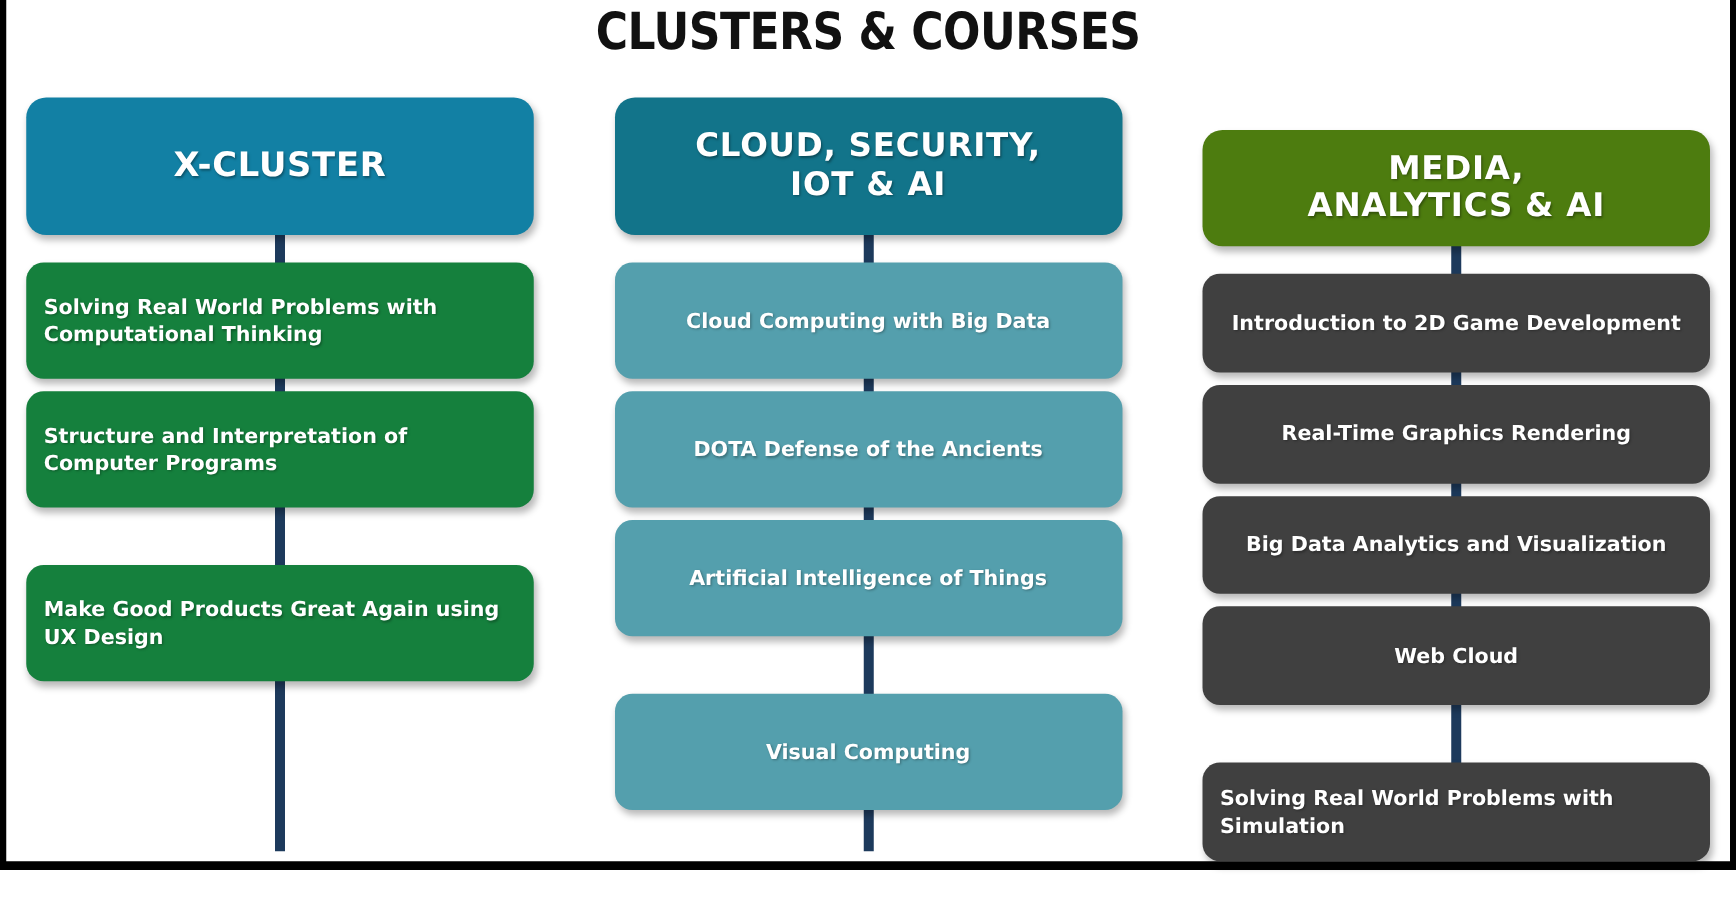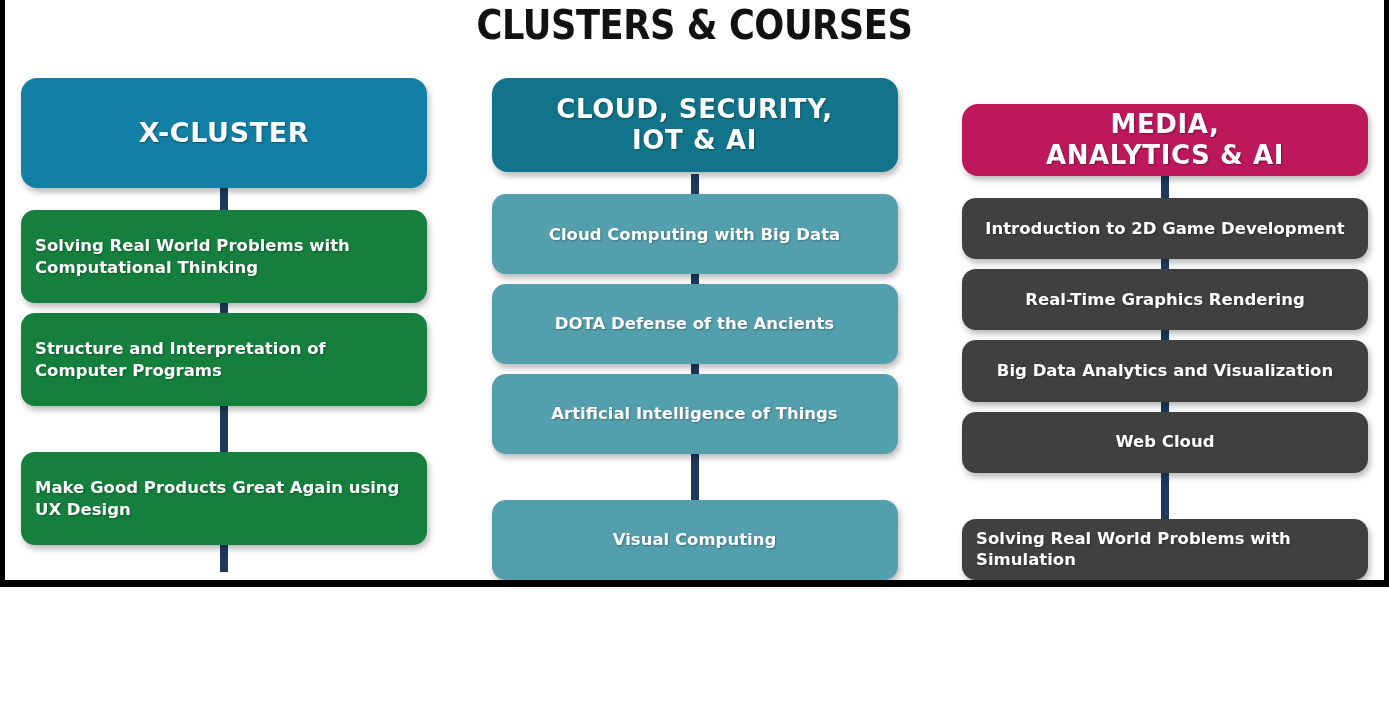--- a/index.html
+++ b/index.html
@@ -11,21 +11,21 @@
     width: 1389px;
     height: 725px;
     overflow: hidden;
     font-family: "Liberation Sans", sans-serif;
   }
 
   #frame {
     position: relative;
     box-sizing: border-box;
     width: 1389px;
-    height: 587px;
+    height: 696px;
     background: #ffffff;
     border-left: 5px solid #000000;
     border-right: 5px solid #000000;
     border-bottom: 7px solid #000000;
   }
 
   #page-title {
     text-align: center;
     font-family: "DejaVu Sans", sans-serif;
     font-weight: bold;
@@ -118,21 +118,21 @@
     margin-top: 3px;
     text-shadow: 1px 1px 1px rgba(0,0,0,0.22);
   }
   .card-sub i { font-style: italic; }
 
   
   .col-1 .header { background: #1280a4; }
   .col-1 .course { background: #15803d; }
   .col-2 .header { background: #12748a; }
   .col-2 .course { background: #549fad; }
-  .col-3 .header { background: #be185d; margin-top: 26px; }
+  .col-3 .header { background: #4d7c0f; margin-top: 26px; }
   .col-3 .course { background: #404040; }
 
   .col-2 .card.header { font-size: 26px; }
   .col-3 .card.header { font-size: 26px; }
 </style>
 </head>
 <body>
 
 <div id="frame">
 

